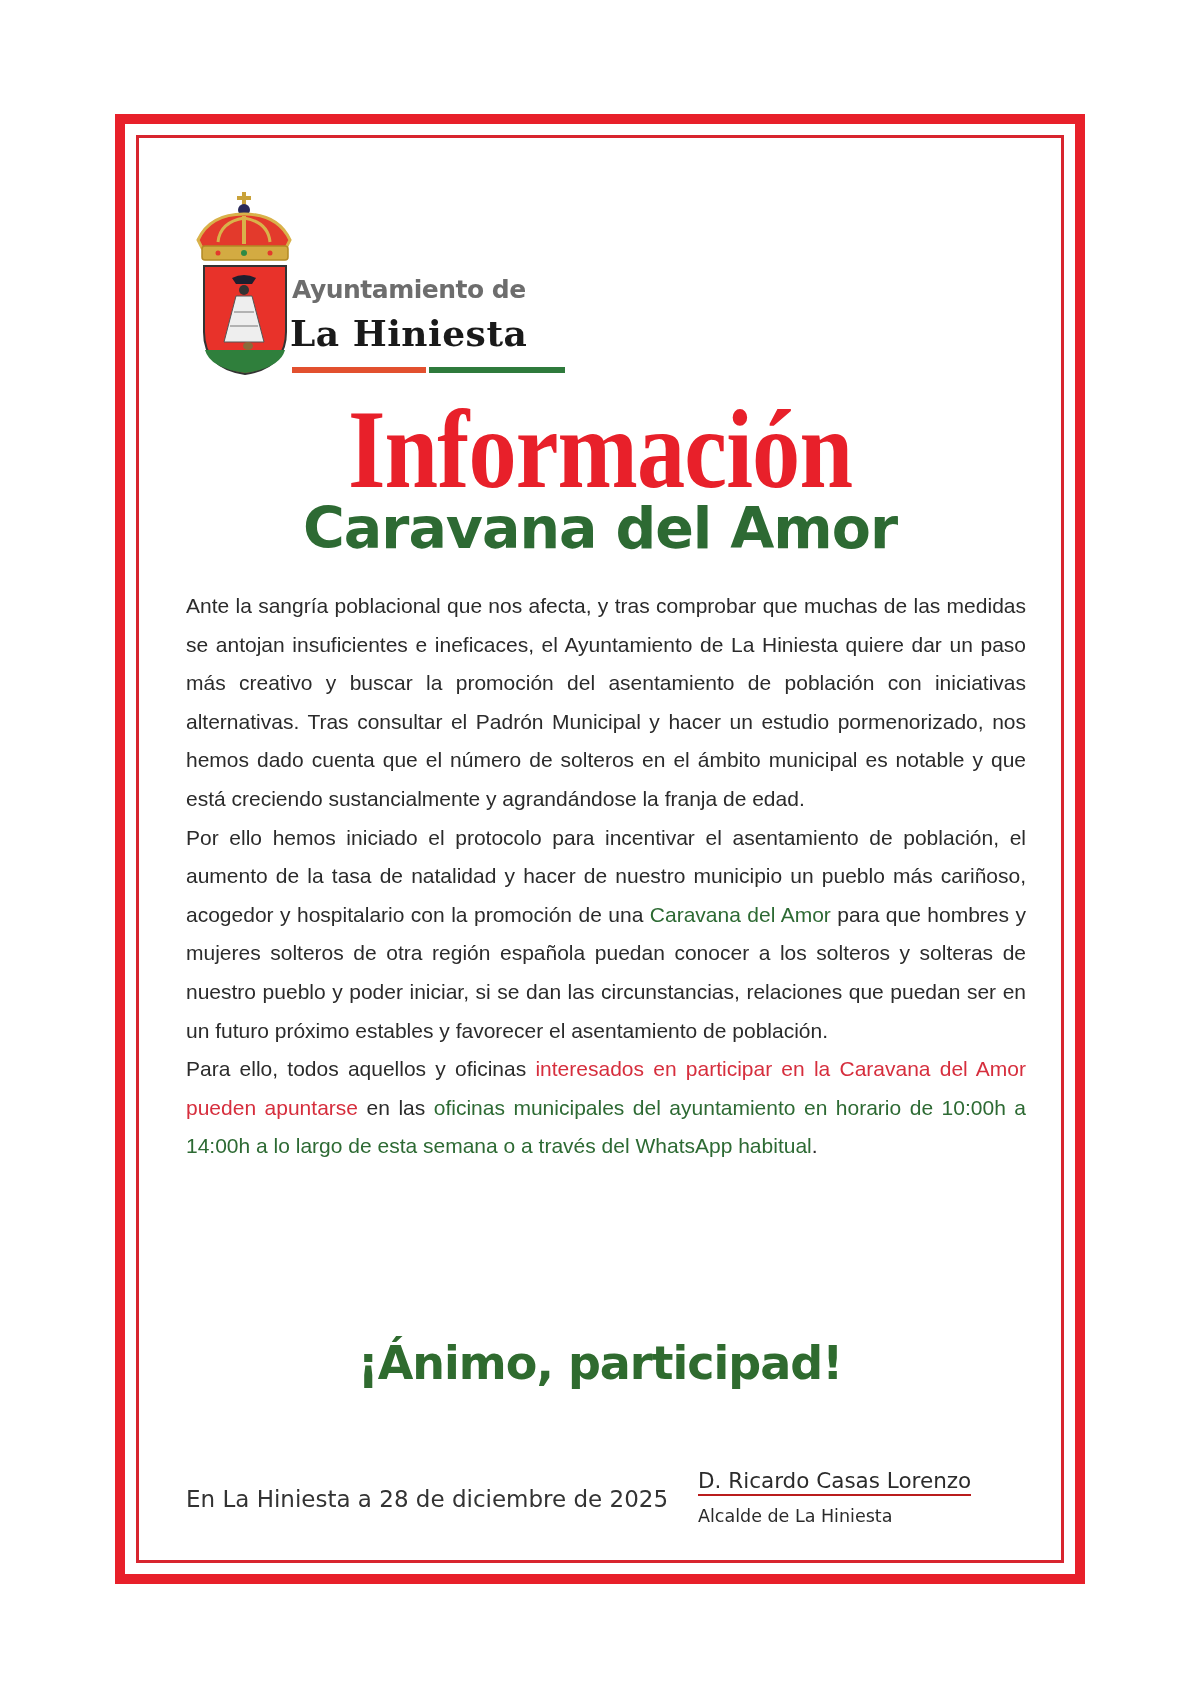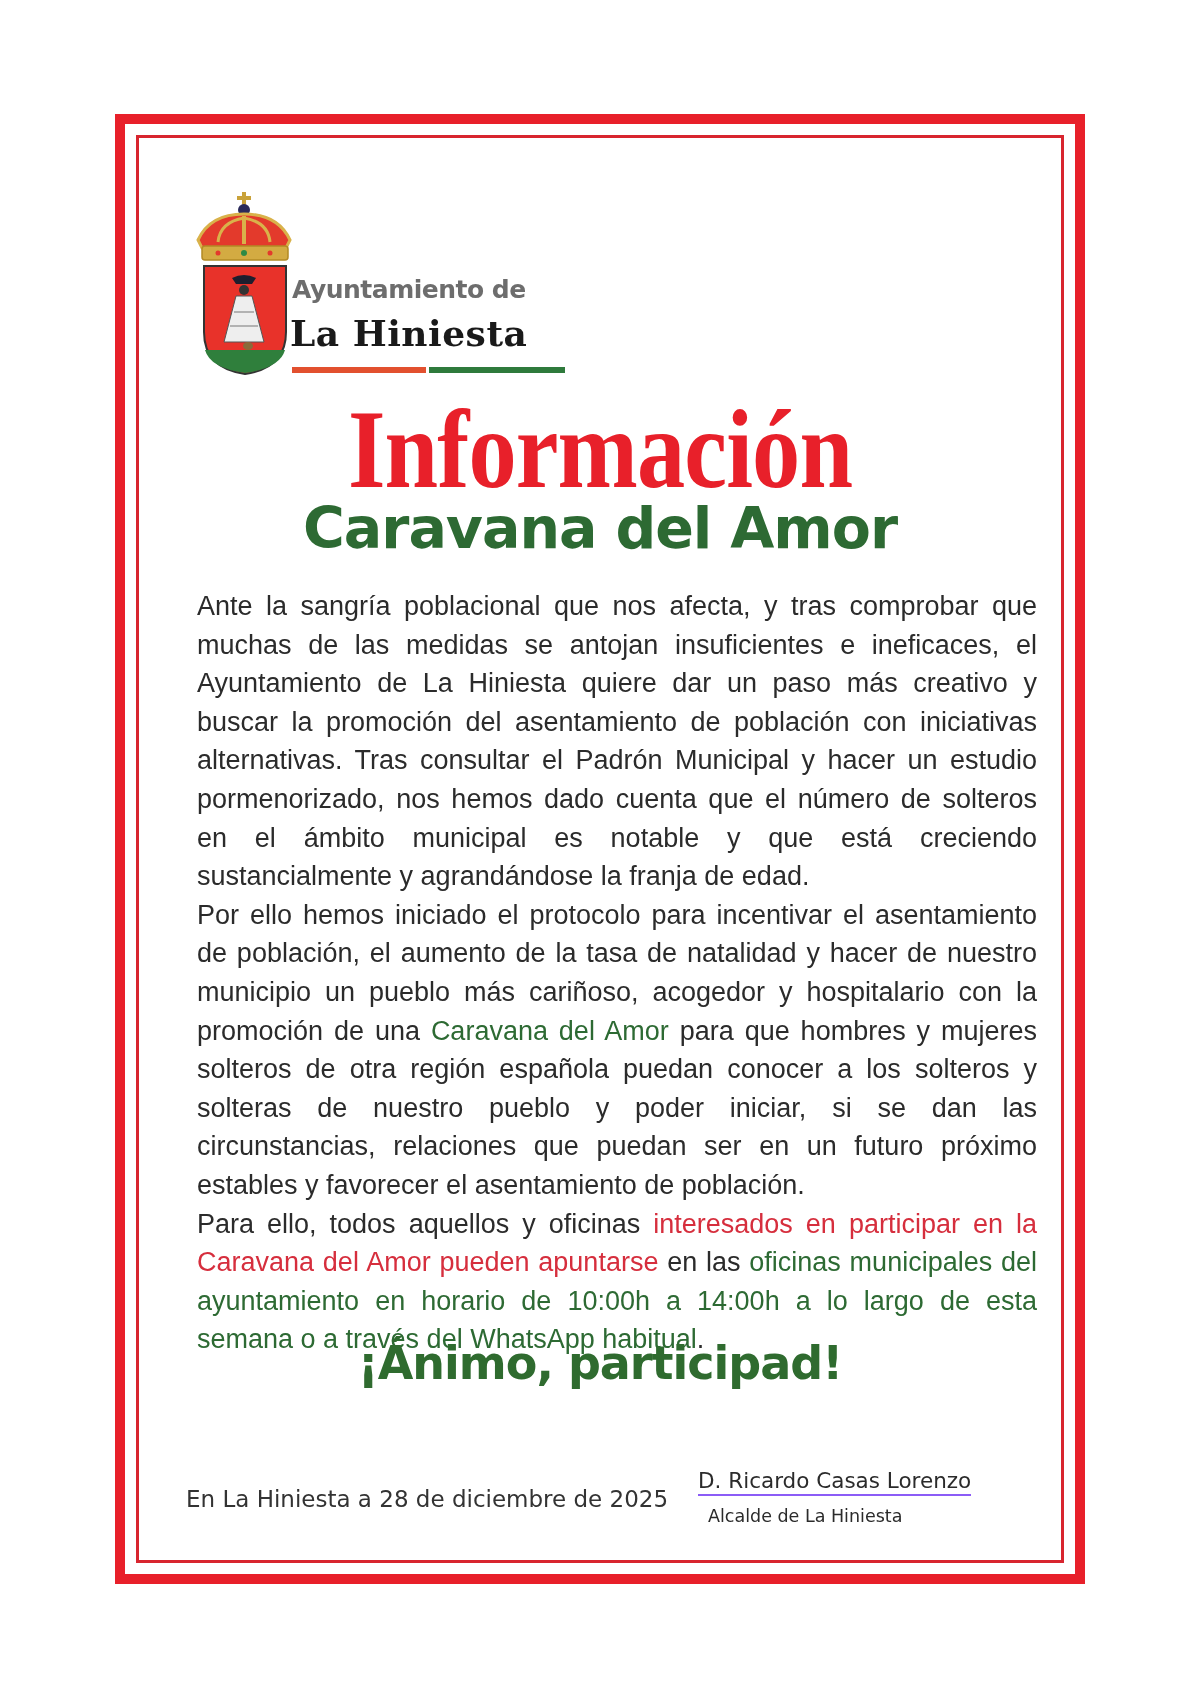--- a/index.html
+++ b/index.html
@@ -6,28 +6,28 @@
   body { width: 1200px; height: 1699px; position: relative; overflow: hidden; font-family: "Liberation Sans", sans-serif; }
   .outer-frame { position: absolute; left: 115px; top: 114px; width: 970px; height: 1470px; box-sizing: border-box; border: 10px solid #e8202a; }
   .inner-frame { position: absolute; left: 136px; top: 135px; width: 928px; height: 1428px; box-sizing: border-box; border: 3px solid #d8252f; }
   .logo { position: absolute; left: 190px; top: 192px; width: 110px; height: 185px; }
   .org-line1 { position: absolute; left: 292px; top: 275px; font-family: "DejaVu Sans", sans-serif; font-weight: bold; font-size: 25px; color: #6d6d6d; letter-spacing: -0.5px; text-align: center; }
   .org-line2 { position: absolute; left: 290px; top: 312px; font-family: "DejaVu Serif", serif; font-weight: bold; font-size: 36px; color: #1a1a1a; letter-spacing: 0.5px; }
   .org-bar-red { position: absolute; left: 292px; top: 367px; width: 134px; height: 6px; background: #e2502f; }
   .org-bar-green { position: absolute; left: 429px; top: 367px; width: 136px; height: 6px; background: #2f7a3c; }
   .title { position: absolute; left: 0; width: 1200px; top: 390px; text-align: center; font-family: "Liberation Serif", serif; font-weight: bold; font-size: 112px; line-height: 118px; color: #e8202a; transform: scaleX(0.86); letter-spacing: -1px; }
   .subtitle { position: absolute; left: 0; width: 1200px; top: 496px; text-align: center; font-family: "DejaVu Sans", sans-serif; font-weight: bold; font-size: 57px; line-height: 64px; color: #2d6a33; letter-spacing: -1px; }
-  .body-text { position: absolute; left: 186px; top: 587px; width: 840px; font-family: "Liberation Sans", sans-serif; font-size: 27px; line-height: 38.6px; color: #2b2b2b; text-align: justify; margin-left: 11px; }
+  .body-text { position: absolute; left: 186px; top: 587px; width: 840px; font-family: "Liberation Sans", sans-serif; font-size: 21px; line-height: 38.6px; color: #2b2b2b; text-align: justify; }
   .body-text p { margin: 0; }
   .hl-green { color: #2d6a33; }
   .hl-red { color: #d62e3d; }
   .cta { position: absolute; left: 0; width: 1200px; top: 1336px; text-align: center; font-family: "DejaVu Sans", sans-serif; font-weight: bold; font-size: 46px; color: #2f6b2f; letter-spacing: -1px; }
   .date { position: absolute; left: 186px; top: 1486px; font-family: "DejaVu Sans", sans-serif; font-size: 23px; color: #333333; }
-  .sign-name { position: absolute; left: 698px; top: 1468px; font-family: "DejaVu Sans", sans-serif; font-size: 21.5px; color: #2b2b2b; border-bottom: 2px solid #8b5cf6; line-height: 26px; }
-  .sign-role { position: absolute; left: 698px; top: 1506px; font-family: "DejaVu Sans", sans-serif; font-size: 17.5px; color: #2b2b2b; margin-left: 10px; }
+  .sign-name { position: absolute; left: 698px; top: 1468px; font-family: "DejaVu Sans", sans-serif; font-size: 21.5px; color: #2b2b2b; border-bottom: 2px solid #b91c1c; line-height: 26px; }
+  .sign-role { position: absolute; left: 698px; top: 1506px; font-family: "DejaVu Sans", sans-serif; font-size: 17.5px; color: #2b2b2b; }
 </style>
 </head>
 <body>
 
 <div class="outer-frame"></div>
 <div class="inner-frame"></div>
 
 <div class="logo">
   <svg width="110" height="185" viewBox="0 0 110 185">
 

